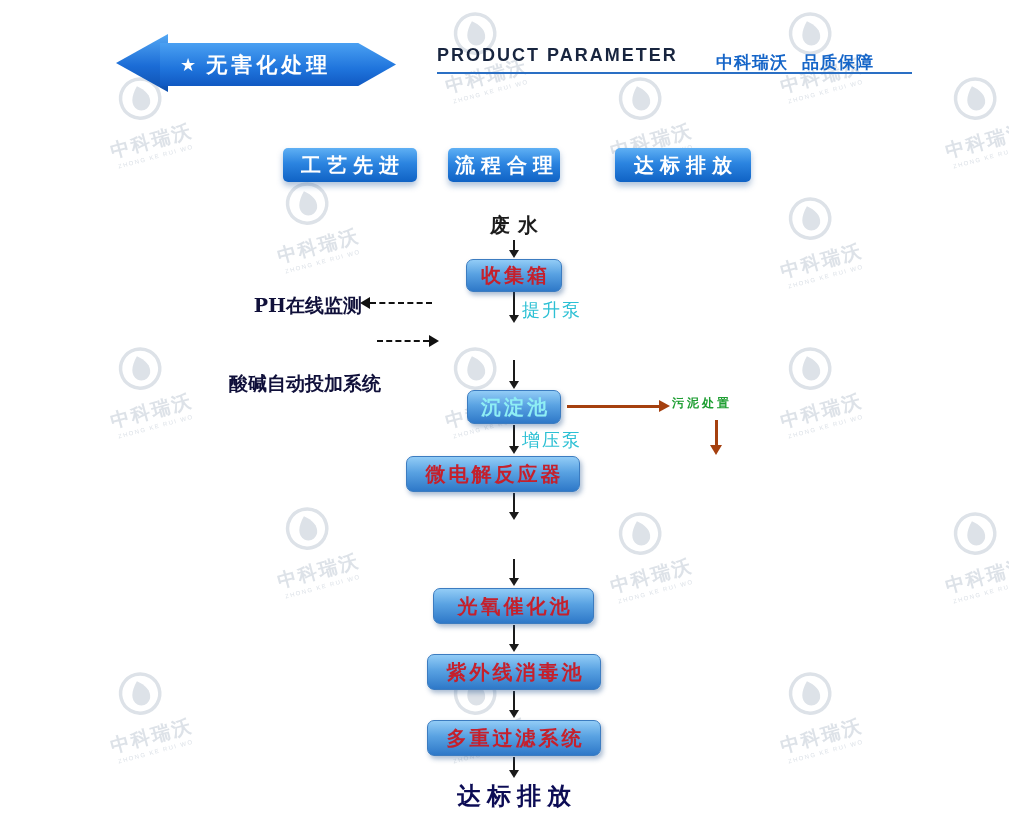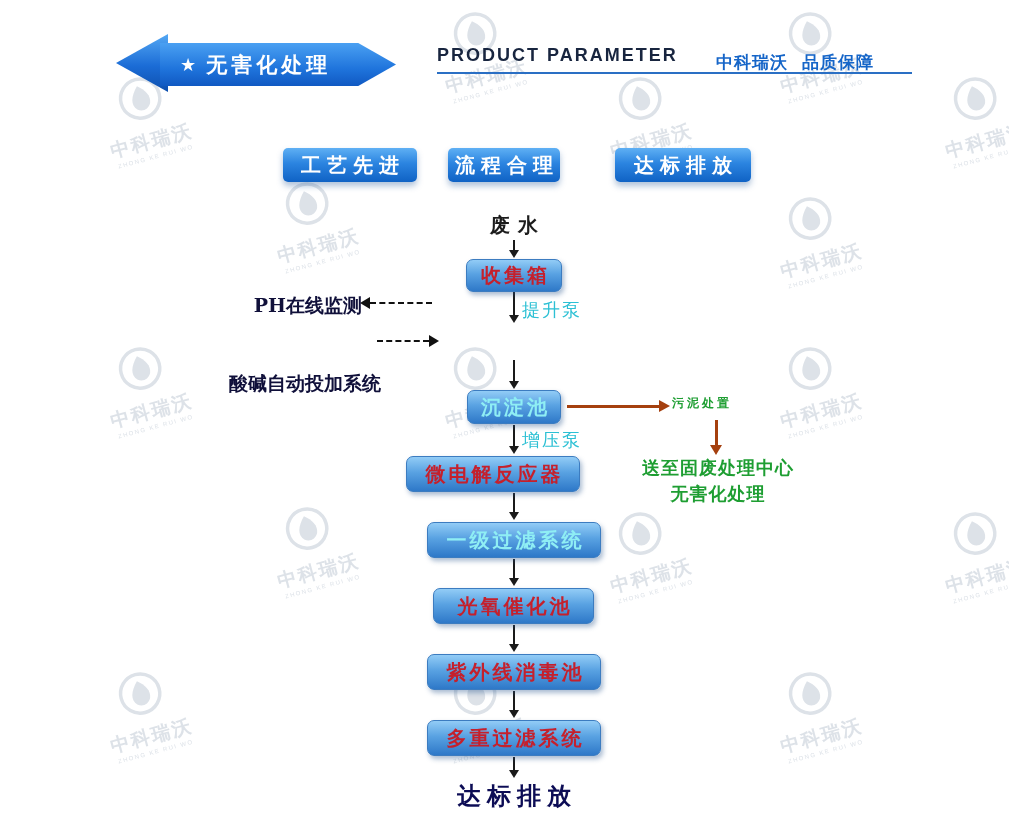--- a/index.html
+++ b/index.html
@@ -286,37 +286,32 @@
     <div class="arrow-v" style="top:425px; height:21px;"></div>
     <div class="arrow-v" style="top:493px; height:19px;"></div>
     <div class="arrow-v" style="top:559px; height:19px;"></div>
     <div class="arrow-v" style="top:625px; height:19px;"></div>
     <div class="arrow-v" style="top:691px; height:19px;"></div>
     <div class="arrow-v" style="top:757px; height:13px;"></div>
 
     <div class="fbox red" style="left:466px; top:259px; width:96px;  height:33px;">收集箱</div>
     <div class="fbox cyan" style="left:467px; top:390px; width:94px;  height:34px;">沉淀池</div>
     <div class="fbox red" style="left:406px; top:456px; width:174px; height:36px;">微电解反应器</div>
-    <div class="fbox cyan" style="left:427px; top:522px; width:174px; height:36px;">一级过滤系统</div>
     <div class="fbox red" style="left:433px; top:588px; width:161px; height:36px;">光氧催化池</div>
     <div class="fbox red" style="left:427px; top:654px; width:174px; height:36px;">紫外线消毒池</div>
     <div class="fbox red" style="left:427px; top:720px; width:174px; height:36px;">多重过滤系统</div>
 
     <div class="pump-label" style="top:298px;">提升泵</div>
     <div class="pump-label" style="top:428px;">增压泵</div>
 
     <div class="note-label" style="right:647px; top:293px;">PH在线监测</div>
     <div class="dash-arrow to-left" style="left:370px; top:302px; width:62px;"></div>
     <div class="note-label" style="right:628px; top:331px;margin-top:40px;">酸碱自动投加系统</div>
     <div class="dash-arrow to-right" style="left:377px; top:340px; width:52px;"></div>
 
     <div class="sludge-arrow-h"></div>
     <div class="green-note sludge-label">污泥处置</div>
     <div class="sludge-arrow-v"></div>
-    <div class="green-note disposal-note">
-      <div>送至固废处理中心</div>
-      <div>无害化处理</div>
-    </div>
 
     <div class="end-label">达标排放</div>
 
   </div>
 </div>
 
 </body></html>

